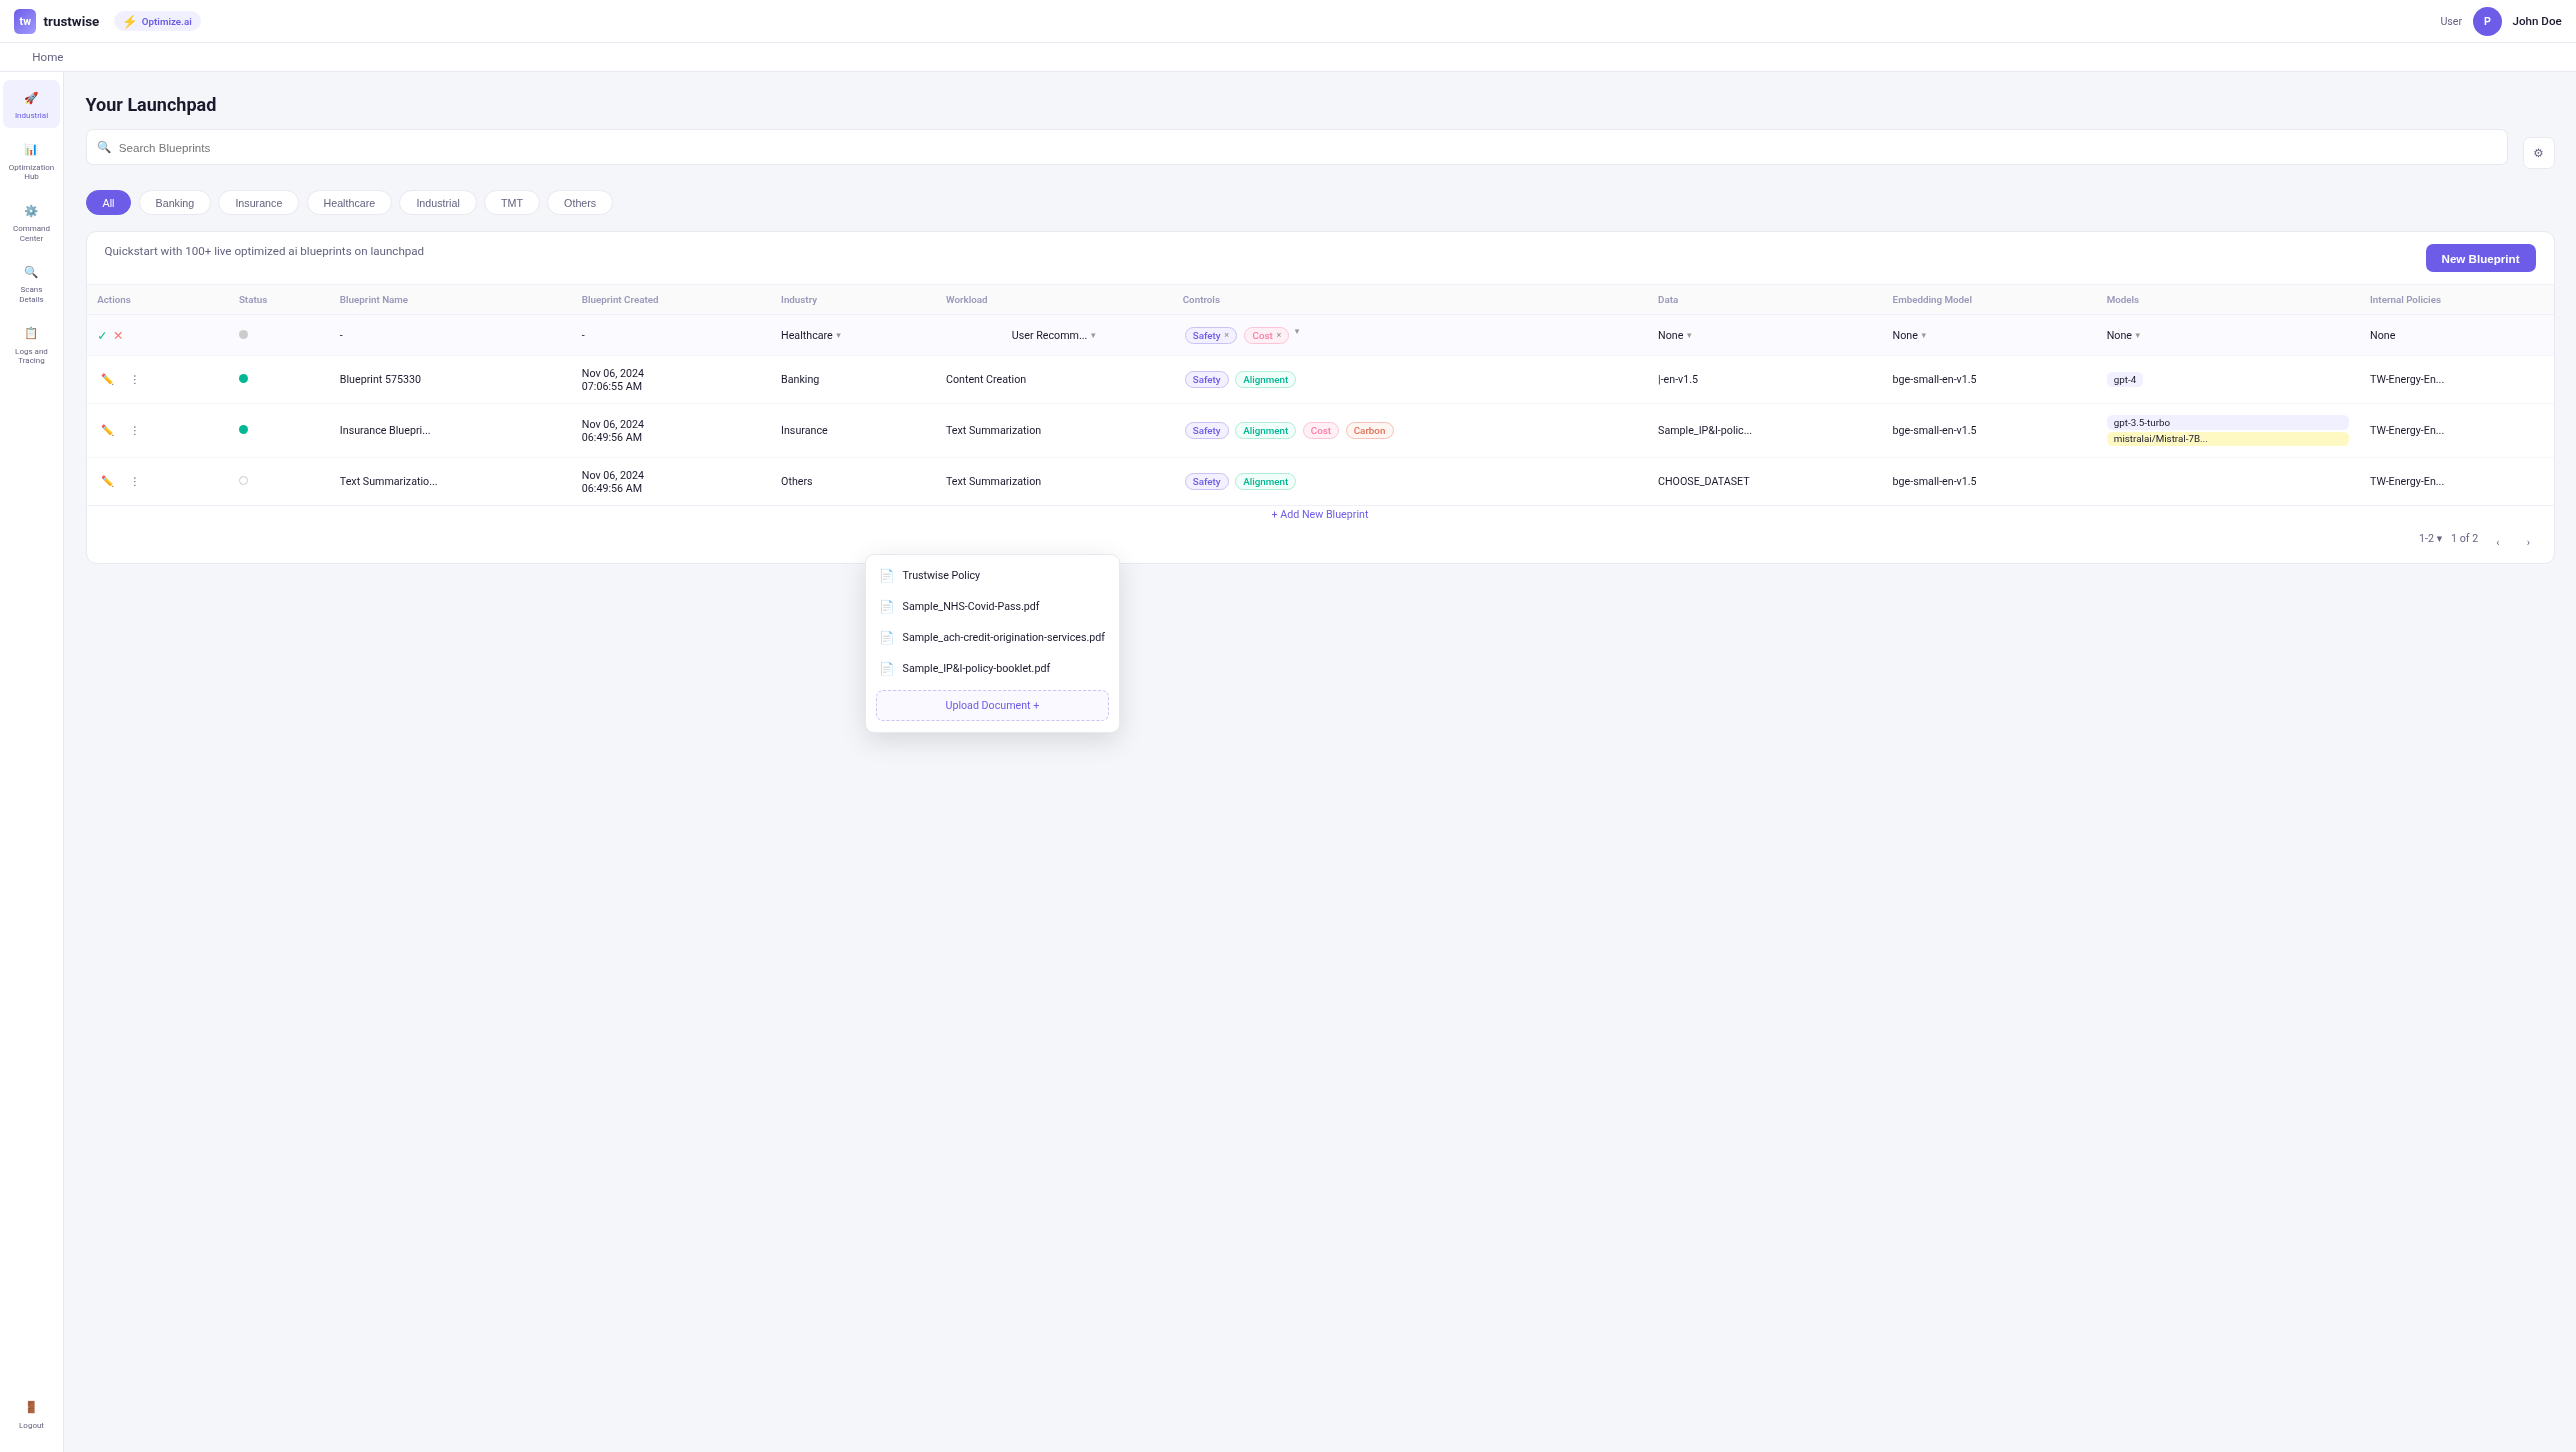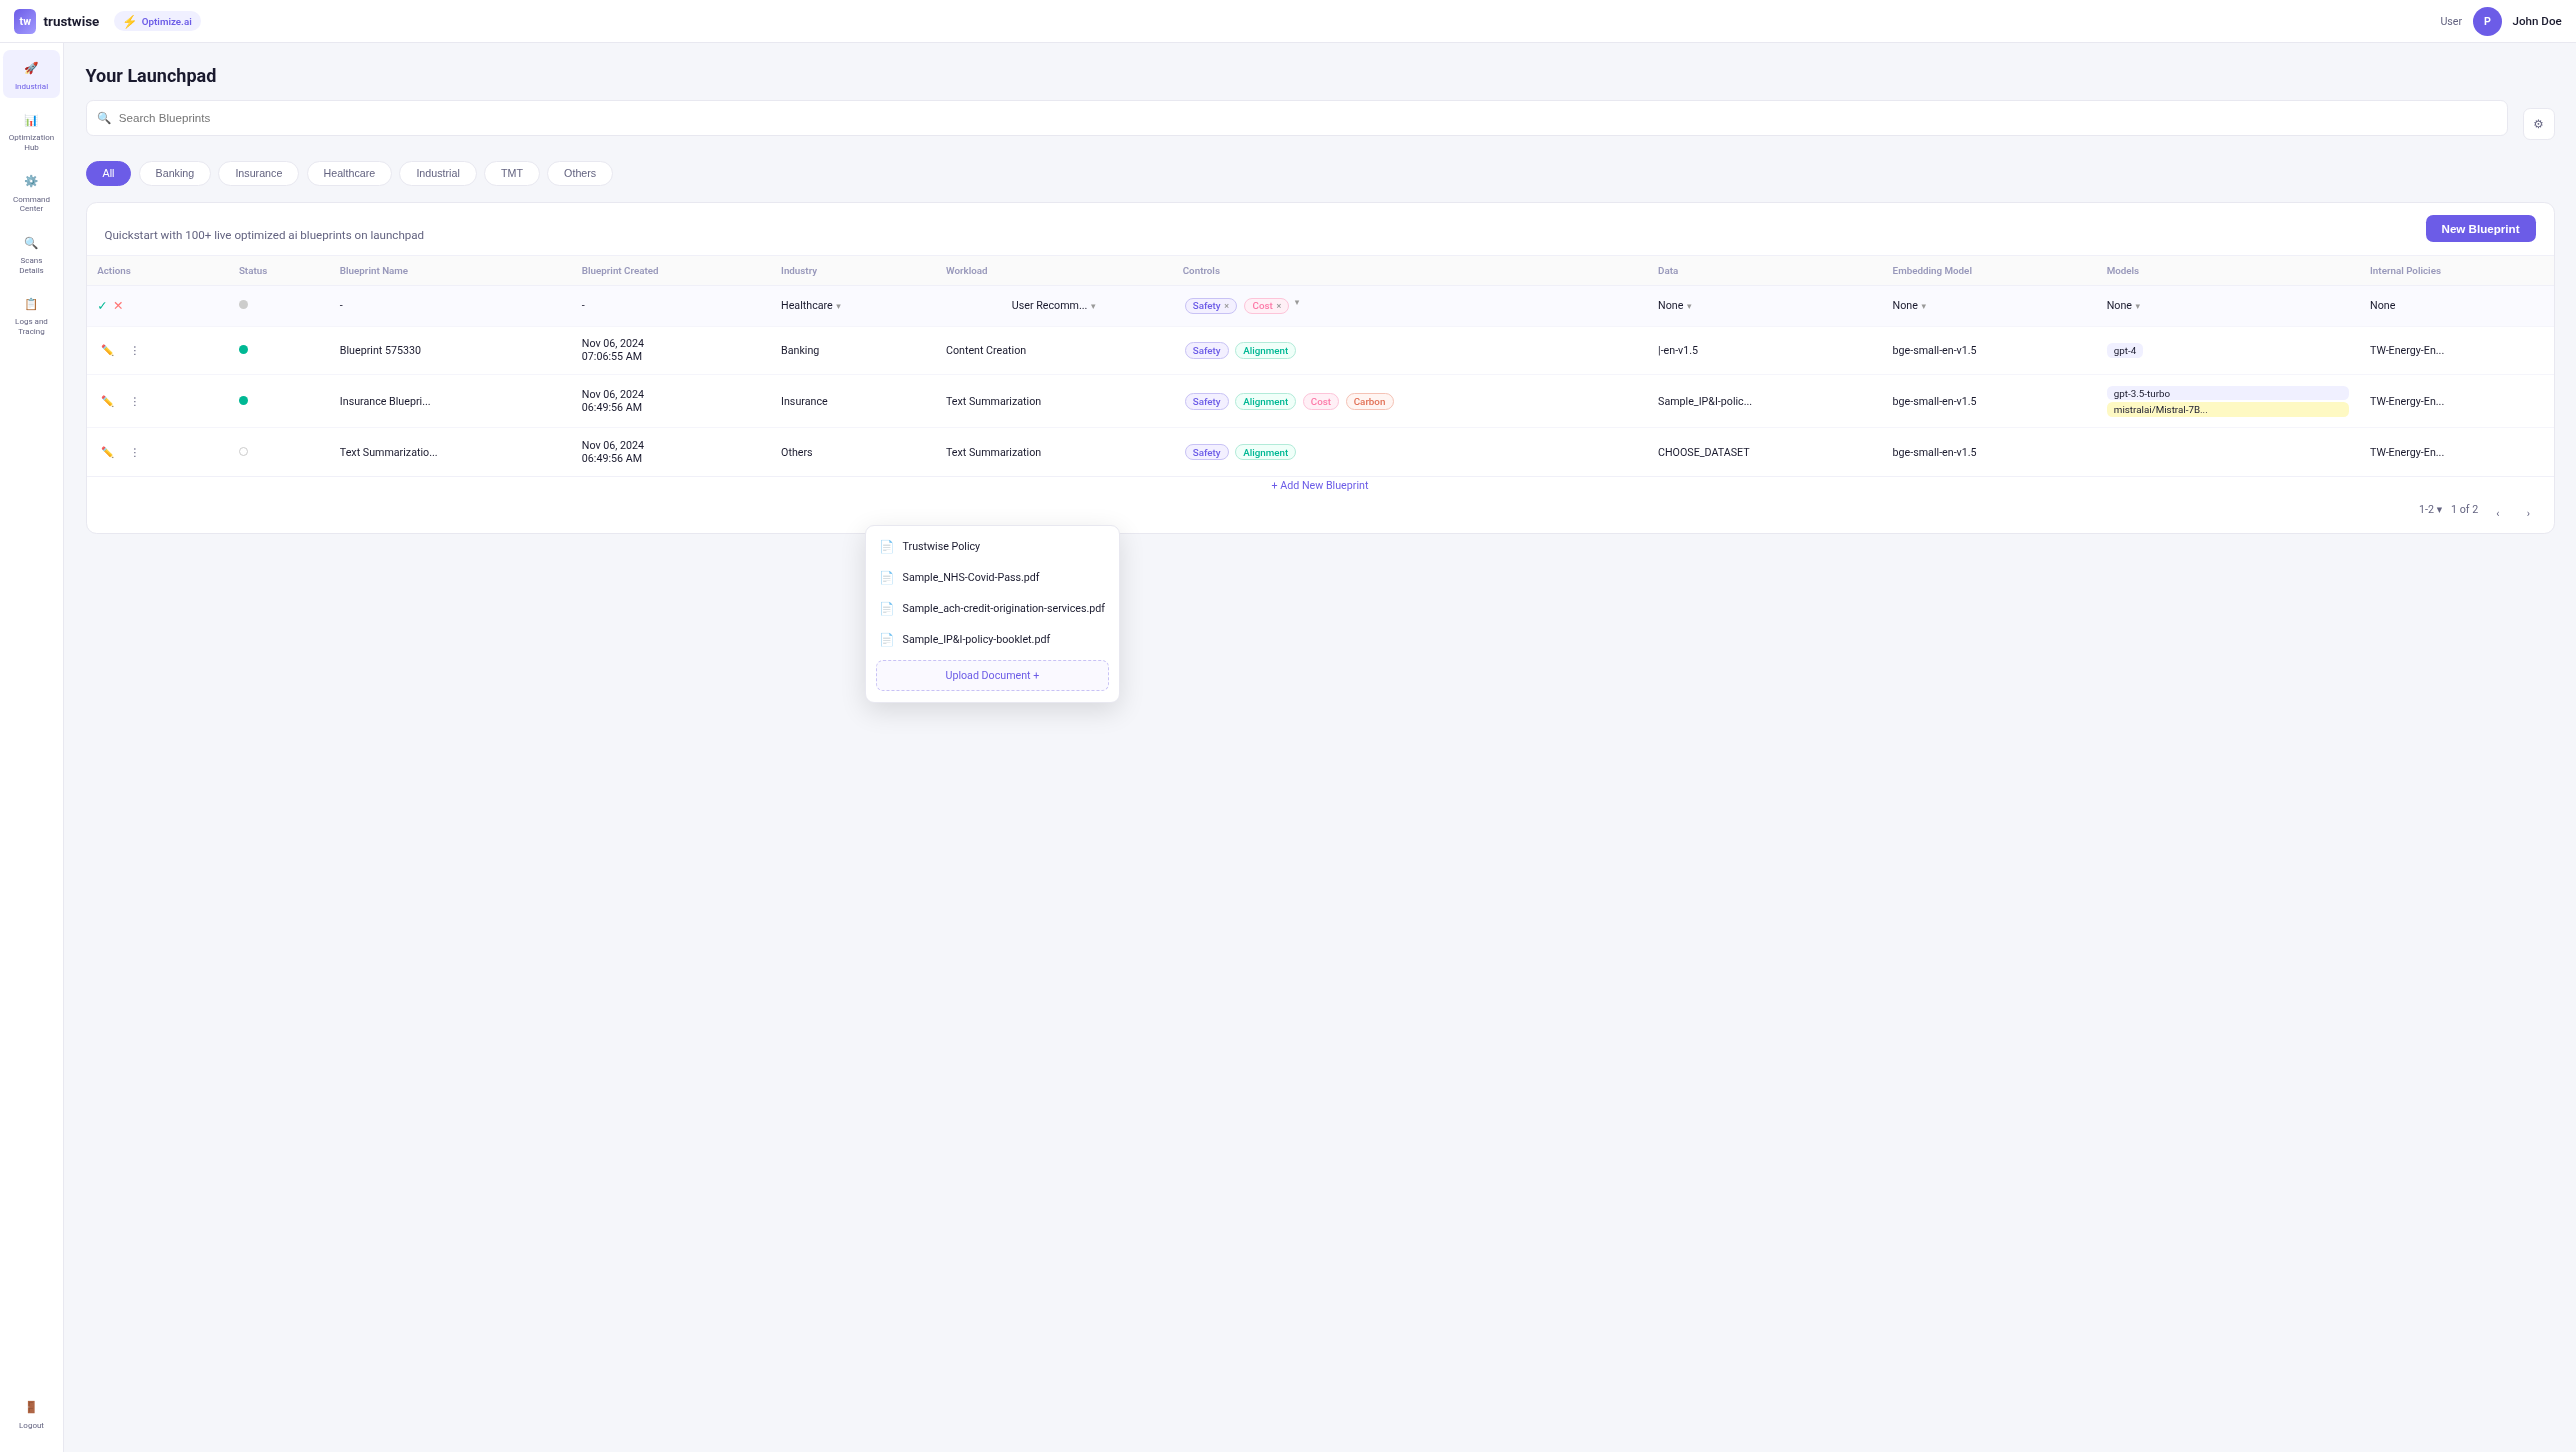--- a/index.html
+++ b/index.html
@@ -40,21 +40,21 @@
     .search-bar input { border: none; outline: none; flex: 1; font-size: 11.6px; color: #636380; background: transparent; }
     .filter-btn { width: 32px; height: 32px; background: #fff; border: 0.9px solid #e8e8f0; border-radius: 7.2px; display: flex; align-items: center; justify-content: center; cursor: pointer; color: #636380; margin-left: 7.2px; flex-shrink: 0; }
 
     
     .filter-tabs { display: flex; gap: 7.2px; margin-bottom: 16px; align-items: center; }
     .filter-tab { padding: 5.4px 16px; border-radius: 18px; border: 0.9px solid #e8e8f0; background: #fff; font-size: 10.7px; color: #636380; cursor: pointer; white-space: nowrap; }
     .filter-tab.active { background: #6c5ce7; color: white; border-color: #6c5ce7; }
 
     
     .blueprint-panel { background: #fff; border-radius: 10.7px; border: 0.9px solid #e8e8f0; overflow: visible; position: relative; }
-    .panel-header { display: flex; align-items: flex-end; justify-content: space-between; padding: 12.5px 18px; border-bottom: 0.9px solid #f0f0f8; }
+    .panel-header { display: flex; align-items: flex-start; justify-content: space-between; padding: 12.5px 18px; border-bottom: 0.9px solid #f0f0f8; }
     .panel-header-text { font-size: 11.6px; color: #636380; }
     .new-blueprint-btn { background: #6c5ce7; color: white; border: none; border-radius: 7.2px; padding: 7.2px 16px; font-size: 11.6px; font-weight: 600; cursor: pointer; }
 
     
     .blueprint-table { width: 100%; border-collapse: collapse; }
     .blueprint-table th { padding: 9px 10.7px; text-align: left; font-size: 9.8px; font-weight: 600; color: #9999bb; background: #fafafa; border-bottom: 0.9px solid #f0f0f8; white-space: nowrap; }
     .blueprint-table td { padding: 10.7px 10.7px; border-bottom: 0.9px solid #f5f5fb; vertical-align: middle; font-size: 10.7px; color: #1a1a2e; }
     .blueprint-table tr:last-child td { border-bottom: none; }
 
     .status-dot { width: 9px; height: 9px; border-radius: 50%; display: inline-block; }
@@ -114,20 +114,23 @@
       <span>Optimize.ai</span>
     </div>
     <div class="top-spacer"></div>
     <div class="user-section">
       <span class="free-badge">User</span>
       <div class="user-avatar">P</div>
       <span class="user-name">John Doe</span>
     </div>
   </div>
 
+  <div style="background:#fff; border-bottom:0.9px solid #e8e8f0; padding: 7.2px 18px;">
+    <span class="nav-home" style="cursor:pointer; color:#636380; font-size:11.6px;">Home</span>
+  </div>
 
   <div class="content-area">
 
     <div class="sidebar">
       <div class="sidebar-item active">
         <div class="sidebar-icon">🚀</div>
         <div class="sidebar-label">Industrial</div>
       </div>
       <div class="sidebar-item">
         <div class="sidebar-icon">📊</div>

